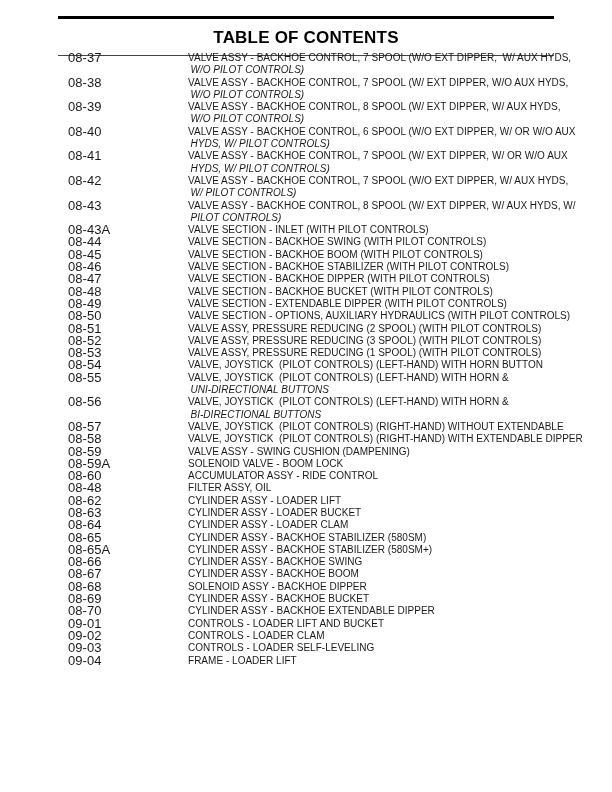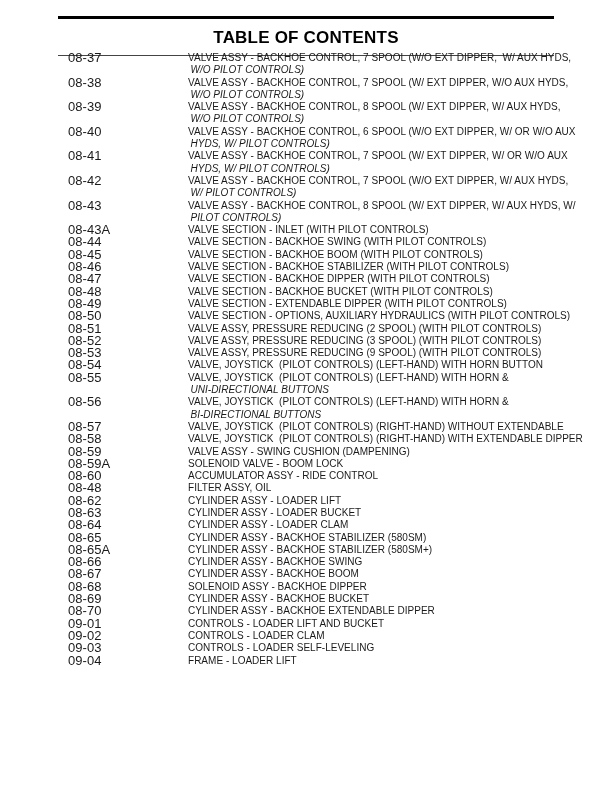--- a/index.html
+++ b/index.html
@@ -186,21 +186,21 @@
       <div class="toc-row">
         <span class="toc-num">08-51</span>
         <span class="toc-desc">VALVE ASSY, PRESSURE REDUCING (2 SPOOL) (WITH PILOT CONTROLS)</span>
       </div>
       <div class="toc-row">
         <span class="toc-num">08-52</span>
         <span class="toc-desc">VALVE ASSY, PRESSURE REDUCING (3 SPOOL) (WITH PILOT CONTROLS)</span>
       </div>
       <div class="toc-row">
         <span class="toc-num">08-53</span>
-        <span class="toc-desc">VALVE ASSY, PRESSURE REDUCING (9 SPOOL) (WITH PILOT CONTROLS)</span>
+        <span class="toc-desc">VALVE ASSY, PRESSURE REDUCING (1 SPOOL) (WITH PILOT CONTROLS)</span>
       </div>
       <div class="toc-row">
         <span class="toc-num">08-54</span>
         <span class="toc-desc">VALVE, JOYSTICK  (PILOT CONTROLS) (LEFT-HAND) WITH HORN BUTTON</span>
       </div>
       <div class="toc-row">
         <span class="toc-num">08-55</span>
         <span class="toc-desc">VALVE, JOYSTICK  (PILOT CONTROLS) (LEFT-HAND) WITH HORN &amp;</span>
       </div>
       <div class="toc-row">

